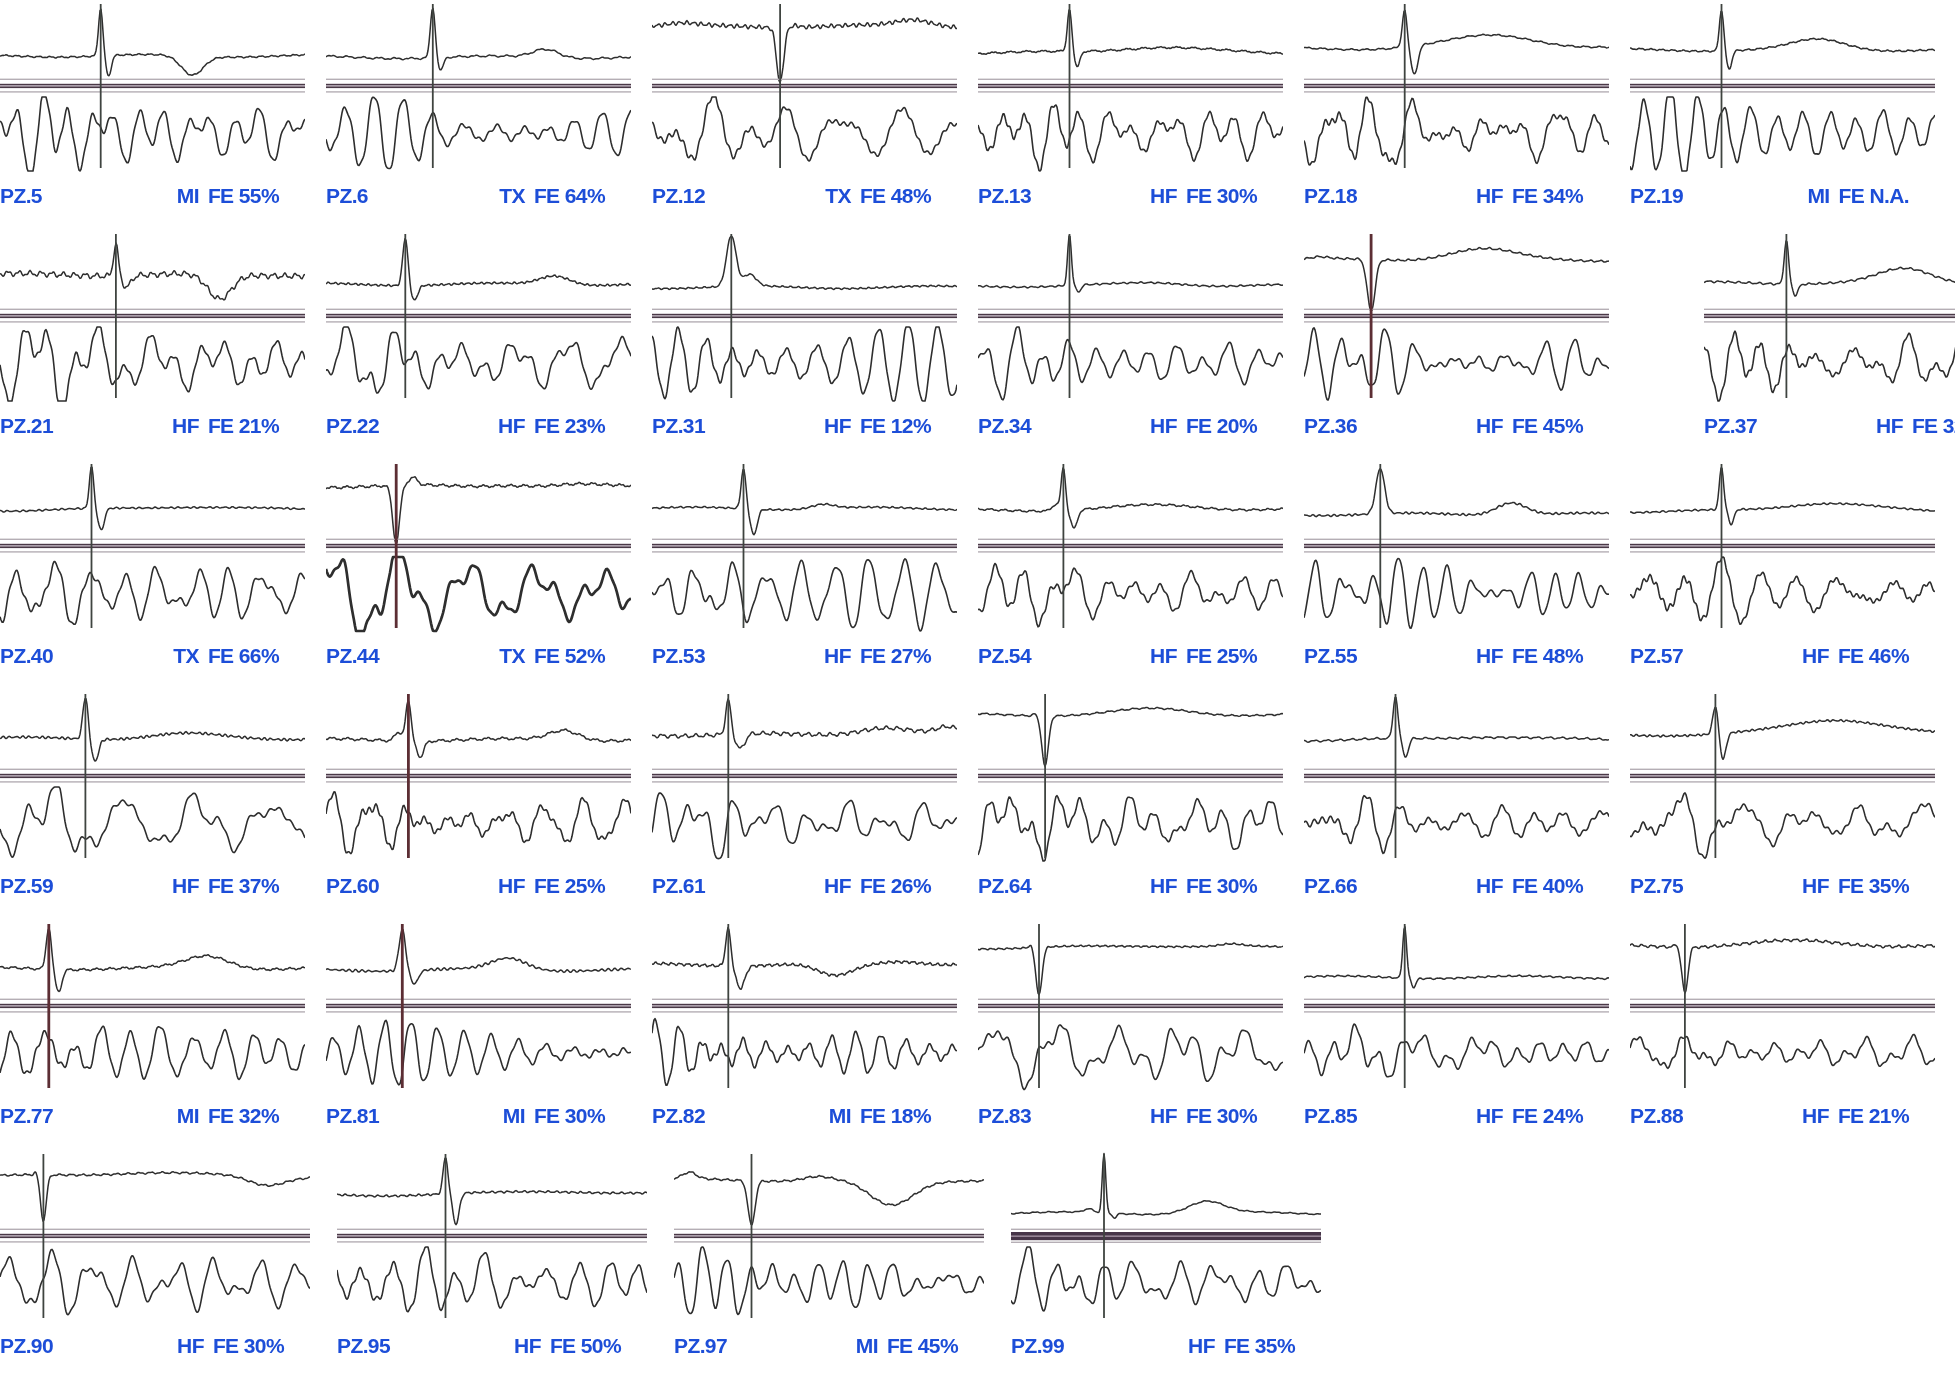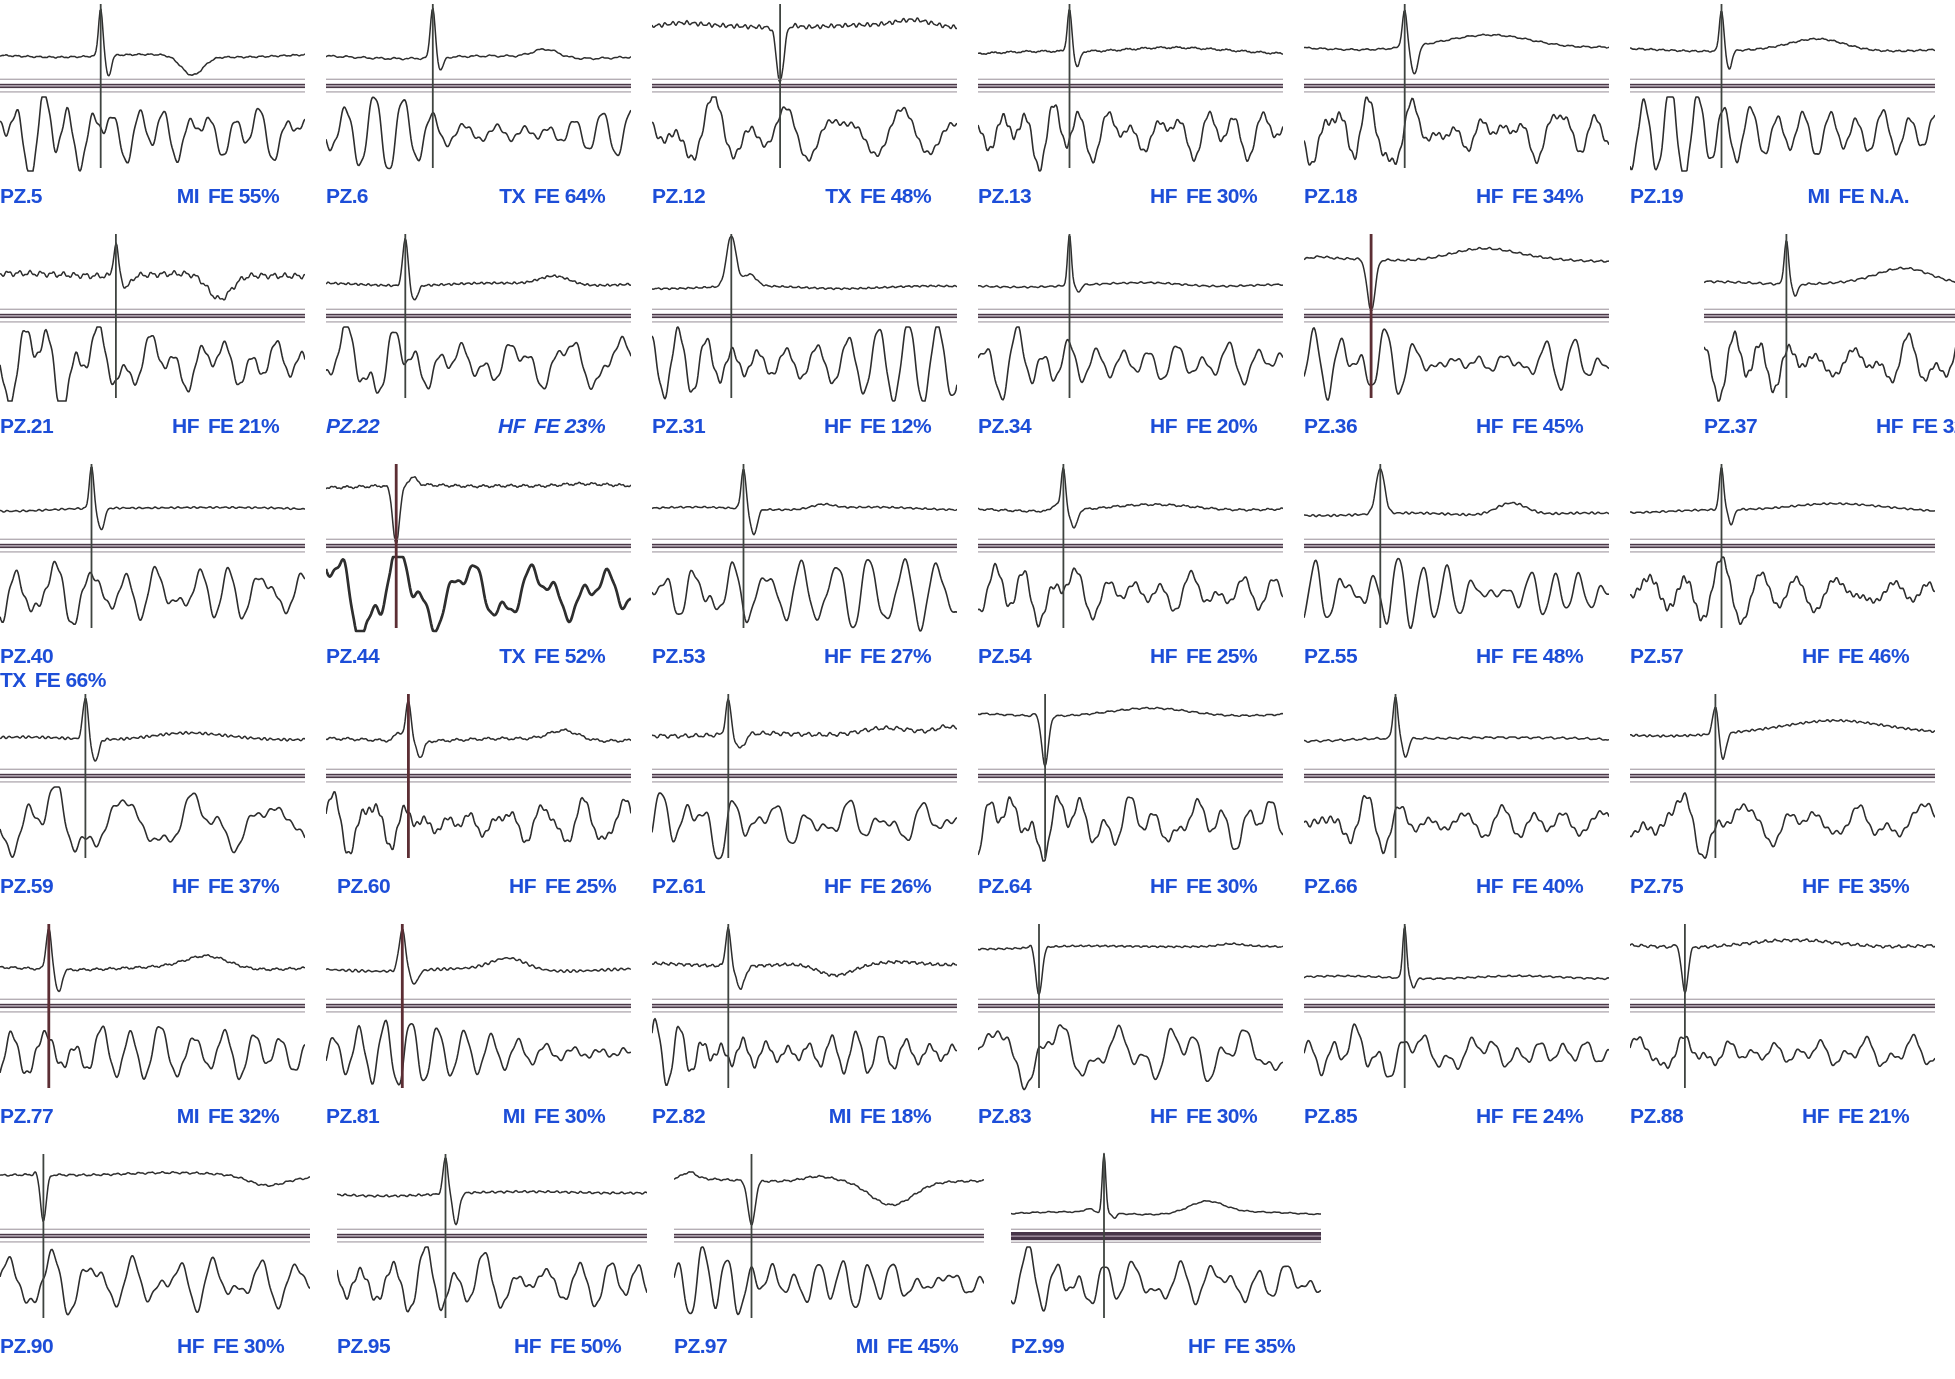--- a/index.html
+++ b/index.html
@@ -169,21 +169,21 @@
         <g>
           <rect x="0" y="78.6" width="305" height="1.4" fill="#b5aeb5"></rect>
           <rect x="0" y="83.8" width="305" height="1.6" fill="#4a3947"></rect>
           <rect x="0" y="85.4" width="305" height="1.1" fill="#a898a8"></rect>
           <rect x="0" y="86.5" width="305" height="1.6" fill="#4a3947"></rect>
           <rect x="0" y="91.2" width="305" height="1.4" fill="#b5aeb5"></rect>
         </g>
         <path d="M0.0 140.6L1.0 139.7L2.0 140.4L3.0 142.1L4.0 144.0L5.0 144.8L6.0 144.0L7.0 141.5L8.0 137.8L9.0 133.8L10.0 130.1L11.0 127.2L12.0 124.5L13.0 121.4L14.0 117.2L15.0 111.6L16.0 104.9L17.0 98.2L18.0 97.0L19.0 97.0L20.0 97.0L21.0 97.0L22.0 97.0L23.0 98.6L24.0 102.1L25.0 105.4L26.0 109.0L27.0 113.6L28.0 119.9L29.0 127.5L30.0 135.7L31.0 143.1L32.0 148.5L33.0 151.3L34.0 151.7L35.0 150.5L36.0 149.0L37.0 148.1L38.0 148.2L39.0 148.9L40.0 149.4L41.0 148.9L42.0 147.2L43.0 144.8L44.0 142.7L45.0 142.1L46.0 143.7L47.0 147.5L48.0 152.5L49.0 157.6L50.0 161.3L51.0 163.1L52.0 162.8L53.0 161.3L54.0 159.4L55.0 157.8L56.0 156.4L57.0 154.7L58.0 151.5L59.0 146.3L60.0 138.8L61.0 129.8L62.0 120.5L63.0 112.5L64.0 106.8L65.0 103.6L66.0 102.5L67.0 102.4L68.0 102.5L69.0 102.5L70.0 102.5L71.0 103.5L72.0 106.1L73.0 110.6L74.0 116.7L75.0 123.3L76.0 129.1L77.0 133.0L78.0 134.5L79.0 134.0L80.0 132.4L81.0 130.8L82.0 129.7L83.0 129.5L84.0 129.5L85.0 129.2L86.0 127.8L87.0 125.6L88.0 123.0L89.0 121.3L90.0 121.3L91.0 123.5L92.0 127.8L93.0 133.3L94.0 138.9L95.0 143.7L96.0 147.1L97.0 149.4L98.0 151.2L99.0 153.0L100.0 155.1L101.0 157.2L102.0 158.6L103.0 158.6L104.0 156.6L105.0 152.6L106.0 147.3L107.0 141.7L108.0 136.8L109.0 133.2L110.0 131.0L111.0 129.6L112.0 128.6L113.0 127.4L114.0 126.1L115.0 124.9L116.0 124.4L117.0 125.2L118.0 127.3L119.0 130.4L120.0 133.8L121.0 136.5L122.0 138.1L123.0 138.2L124.0 137.0L125.0 135.2L126.0 133.5L127.0 132.0L128.0 130.8L129.0 129.5L130.0 127.5L131.0 124.7L132.0 121.1L133.0 117.4L134.0 114.3L135.0 112.7L136.0 112.8L137.0 114.6L138.0 117.4L139.0 120.6L140.0 123.4L141.0 125.8L142.0 127.9L143.0 130.2L144.0 133.1L145.0 136.6L146.0 140.4L147.0 143.7L148.0 145.8L149.0 146.3L150.0 145.2L151.0 142.9L152.0 140.3L153.0 138.1L154.0 136.7L155.0 136.2L156.0 136.0L157.0 135.7L158.0 135.1L159.0 134.1L160.0 133.2L161.0 133.2L162.0 134.5L163.0 137.2L164.0 140.8L165.0 144.7L166.0 147.9L167.0 149.8L168.0 150.3L169.0 149.6L170.0 148.5L171.0 147.3L172.0 146.2L173.0 145.1L174.0 143.4L175.0 140.6L176.0 136.5L177.0 131.4L178.0 125.9L179.0 121.0L180.0 117.4L181.0 115.4L182.0 114.8L183.0 115.0L184.0 115.5L185.0 115.8L186.0 115.9L187.0 116.1L188.0 117.0L189.0 118.9L190.0 121.9L191.0 125.3L192.0 128.4L193.0 130.5L194.0 131.2L195.0 130.5L196.0 129.0L197.0 127.4L198.0 126.4L199.0 126.2L200.0 126.6L201.0 127.3L202.0 127.6L203.0 127.4L204.0 126.9L205.0 126.7L206.0 127.6L207.0 129.9L208.0 133.7L209.0 138.6L210.0 143.6L211.0 148.0L212.0 151.2L213.0 153.3L214.0 154.6L215.0 155.6L216.0 156.7L217.0 157.8L218.0 158.7L219.0 158.6L220.0 157.0L221.0 153.8L222.0 149.3L223.0 144.2L224.0 139.4L225.0 135.5L226.0 132.8L227.0 131.0L228.0 129.6L229.0 128.0L230.0 126.0L231.0 123.8L232.0 121.8L233.0 120.7L234.0 120.8L235.0 122.0L236.0 123.7L237.0 125.1L238.0 125.6L239.0 124.9L240.0 123.0L241.0 120.7L242.0 118.6L243.0 117.1L244.0 116.5L245.0 116.4L246.0 116.3L247.0 115.7L248.0 114.6L249.0 113.4L250.0 112.6L251.0 113.0L252.0 115.1L253.0 118.8L254.0 123.5L255.0 128.5L256.0 133.1L257.0 136.8L258.0 139.9L259.0 142.6L260.0 145.6L261.0 149.0L262.0 152.6L263.0 156.0L264.0 158.5L265.0 159.3L266.0 158.6L267.0 156.5L268.0 153.8L269.0 151.2L270.0 149.4L271.0 148.3L272.0 147.6L273.0 146.7L274.0 145.2L275.0 142.9L276.0 140.2L277.0 137.7L278.0 136.0L279.0 135.4L280.0 135.7L281.0 136.4L282.0 136.6L283.0 135.8L284.0 133.8L285.0 130.8L286.0 127.6L287.0 124.6L288.0 122.5L289.0 121.0L290.0 119.7L291.0 118.2L292.0 116.1L293.0 113.2L294.0 110.2L295.0 107.7L296.0 106.4L297.0 106.8L298.0 108.7L299.0 111.5L300.0 114.5L301.0 117.2L302.0 119.4L303.0 121.2L304.0 123.3L305.0 126.2" fill="none" stroke="#2e2e2e" stroke-width="1.6" stroke-linejoin="round"></path>
         <line x1="79.3" y1="4" x2="79.3" y2="168" stroke="#3f4440" stroke-width="1.8"></line>
       </svg>
-      <div class="lblrow" style="width: 279px; font-style: italic;">
+      <div class="lblrow" style="width: 279px;">
         <span>PZ.22</span>
         <span class="dxfe">
           <span>HF</span>
           <span>FE 23%</span>
         </span>
       </div>
     </div>
     <div class="cell" style="left: 652px; top: 230px; width: 305px; height: 230px;">
       <svg width="305" height="174" viewBox="0 0 305 174">
         <path d="M0.0 58.7L1.0 59.3L2.0 59.1L3.0 58.6L4.0 58.4L5.0 58.4L6.0 58.1L7.0 58.1L8.0 58.7L9.0 59.4L10.0 59.3L11.0 58.6L12.0 58.2L13.0 58.3L14.0 58.2L15.0 58.2L16.0 58.7L17.0 59.4L18.0 59.3L19.0 58.5L20.0 58.0L21.0 58.2L22.0 58.2L23.0 58.2L24.0 58.6L25.0 59.2L26.0 59.1L27.0 58.3L28.0 57.7L29.0 57.9L30.0 58.2L31.0 58.2L32.0 58.4L33.0 58.9L34.0 58.9L35.0 58.1L36.0 57.4L37.0 57.6L38.0 58.0L39.0 58.1L40.0 58.2L41.0 58.5L42.0 58.5L43.0 57.8L44.0 57.0L45.0 57.2L46.0 57.7L47.0 57.9L48.0 57.9L49.0 58.1L50.0 58.1L51.0 57.4L52.0 56.7L53.0 56.7L54.0 57.4L55.0 57.7L56.0 57.6L57.0 57.6L58.0 57.6L59.0 57.1L60.0 56.3L61.0 56.3L62.0 57.0L63.0 57.4L64.0 57.0L65.0 56.6L66.0 56.1L67.0 54.9L68.0 53.0L69.0 51.2L70.0 49.3L71.0 46.3L72.0 41.6L73.0 35.7L74.0 29.4L75.0 22.7L76.0 16.0L77.0 10.6L78.0 7.5L79.0 6.4L80.0 6.5L81.0 8.4L82.0 12.4L83.0 17.8L84.0 23.4L85.0 29.2L86.0 35.1L87.0 40.3L88.0 43.4L89.0 45.0L90.0 45.9L91.0 46.4L92.0 46.1L93.0 45.6L94.0 45.6L95.0 45.7L96.0 45.2L97.0 44.2L98.0 43.8L99.0 44.1L100.0 44.7L101.0 45.4L102.0 46.7L103.0 48.4L104.0 49.5L105.0 49.9L106.0 50.4L107.0 51.5L108.0 52.5L109.0 53.3L110.0 54.2L111.0 55.3L112.0 55.8L113.0 55.4L114.0 54.9L115.0 55.2L116.0 55.8L117.0 56.0L118.0 56.2L119.0 56.7L120.0 56.9L121.0 56.3L122.0 55.6L123.0 55.7L124.0 56.3L125.0 56.5L126.0 56.6L127.0 57.0L128.0 57.1L129.0 56.6L130.0 55.8L131.0 55.9L132.0 56.6L133.0 57.0L134.0 57.0L135.0 57.2L136.0 57.3L137.0 56.9L138.0 56.2L139.0 56.2L140.0 57.0L141.0 57.5L142.0 57.5L143.0 57.4L144.0 57.5L145.0 57.2L146.0 56.6L147.0 56.6L148.0 57.3L149.0 58.0L150.0 58.0L151.0 57.7L152.0 57.7L153.0 57.6L154.0 57.0L155.0 56.9L156.0 57.7L157.0 58.5L158.0 58.4L159.0 58.0L160.0 57.9L161.0 57.8L162.0 57.5L163.0 57.3L164.0 58.0L165.0 58.8L166.0 58.8L167.0 58.3L168.0 58.0L169.0 58.0L170.0 57.8L171.0 57.7L172.0 58.3L173.0 59.1L174.0 59.2L175.0 58.5L176.0 58.1L177.0 58.2L178.0 58.1L179.0 58.0L180.0 58.5L181.0 59.2L182.0 59.4L183.0 58.7L184.0 58.1L185.0 58.2L186.0 58.3L187.0 58.3L188.0 58.6L189.0 59.3L190.0 59.4L191.0 58.7L192.0 58.0L193.0 58.1L194.0 58.4L195.0 58.5L196.0 58.6L197.0 59.2L198.0 59.3L199.0 58.7L200.0 57.9L201.0 57.9L202.0 58.3L203.0 58.5L204.0 58.6L205.0 58.9L206.0 59.1L207.0 58.5L208.0 57.7L209.0 57.6L210.0 58.2L211.0 58.5L212.0 58.5L213.0 58.6L214.0 58.8L215.0 58.3L216.0 57.4L217.0 57.3L218.0 57.9L219.0 58.4L220.0 58.3L221.0 58.2L222.0 58.3L223.0 57.9L224.0 57.1L225.0 56.9L226.0 57.6L227.0 58.2L228.0 58.1L229.0 57.8L230.0 57.8L231.0 57.5L232.0 56.8L233.0 56.6L234.0 57.2L235.0 57.9L236.0 57.8L237.0 57.4L238.0 57.2L239.0 57.1L240.0 56.5L241.0 56.3L242.0 56.8L243.0 57.6L244.0 57.6L245.0 57.0L246.0 56.7L247.0 56.6L248.0 56.3L249.0 56.0L250.0 56.5L251.0 57.3L252.0 57.3L253.0 56.7L254.0 56.2L255.0 56.2L256.0 56.0L257.0 55.8L258.0 56.2L259.0 57.0L260.0 57.1L261.0 56.4L262.0 55.8L263.0 55.8L264.0 55.9L265.0 55.7L266.0 56.0L267.0 56.7L268.0 56.9L269.0 56.2L270.0 55.5L271.0 55.5L272.0 55.8L273.0 55.8L274.0 55.9L275.0 56.5L276.0 56.8L277.0 56.2L278.0 55.4L279.0 55.3L280.0 55.7L281.0 55.9L282.0 56.0L283.0 56.4L284.0 56.7L285.0 56.2L286.0 55.3L287.0 55.2L288.0 55.8L289.0 56.1L290.0 56.2L291.0 56.4L292.0 56.7L293.0 56.3L294.0 55.5L295.0 55.3L296.0 55.9L297.0 56.5L298.0 56.5L299.0 56.6L300.0 56.8L301.0 56.5L302.0 55.7L303.0 55.5L304.0 56.2L305.0 56.8" fill="none" stroke="#2e2e2e" stroke-width="1.5" stroke-linejoin="round"></path>
@@ -274,21 +274,21 @@
         <g>
           <rect x="0" y="78.6" width="305" height="1.4" fill="#b5aeb5"></rect>
           <rect x="0" y="83.8" width="305" height="1.6" fill="#4a3947"></rect>
           <rect x="0" y="85.4" width="305" height="1.1" fill="#a898a8"></rect>
           <rect x="0" y="86.5" width="305" height="1.6" fill="#4a3947"></rect>
           <rect x="0" y="91.2" width="305" height="1.4" fill="#b5aeb5"></rect>
         </g>
         <path d="M0.0 156.7L1.0 160.0L2.0 162.1L3.0 162.3L4.0 160.1L5.0 155.5L6.0 149.2L7.0 142.4L8.0 136.1L9.0 131.0L10.0 127.3L11.0 124.5L12.0 121.9L13.0 118.9L14.0 115.6L15.0 112.5L16.0 110.5L17.0 110.3L18.0 112.6L19.0 116.8L20.0 122.1L21.0 127.3L22.0 131.5L23.0 134.2L24.0 135.8L25.0 136.9L26.0 138.5L27.0 141.1L28.0 144.5L29.0 148.0L30.0 150.7L31.0 151.7L32.0 150.8L33.0 148.5L34.0 145.8L35.0 143.8L36.0 143.2L37.0 143.9L38.0 145.3L39.0 146.3L40.0 145.9L41.0 143.8L42.0 140.2L43.0 136.1L44.0 132.4L45.0 129.8L46.0 128.4L47.0 127.5L48.0 126.1L49.0 123.5L50.0 119.2L51.0 113.8L52.0 108.3L53.0 103.9L54.0 101.6L55.0 101.6L56.0 103.4L57.0 106.0L58.0 108.7L59.0 110.8L60.0 112.5L61.0 114.6L62.0 118.0L63.0 123.4L64.0 130.5L65.0 138.7L66.0 146.8L67.0 153.5L68.0 158.1L69.0 160.6L70.0 161.5L71.0 161.9L72.0 162.5L73.0 163.4L74.0 164.3L75.0 164.3L76.0 162.6L77.0 158.8L78.0 153.2L79.0 146.7L80.0 140.3L81.0 135.1L82.0 131.6L83.0 129.4L84.0 127.8L85.0 125.9L86.0 123.3L87.0 119.9L88.0 116.4L89.0 113.7L90.0 112.4L91.0 112.9L92.0 114.8L93.0 117.3L94.0 119.4L95.0 120.5L96.0 120.7L97.0 120.4L98.0 120.4L99.0 121.5L100.0 124.0L101.0 127.5L102.0 131.5L103.0 135.1L104.0 137.7L105.0 139.2L106.0 139.9L107.0 140.4L108.0 141.5L109.0 143.3L110.0 145.6L111.0 147.7L112.0 148.9L113.0 148.6L114.0 146.7L115.0 143.6L116.0 139.9L117.0 136.4L118.0 133.6L119.0 131.4L120.0 129.5L121.0 127.4L122.0 124.7L123.0 121.4L124.0 118.0L125.0 115.1L126.0 113.6L127.0 113.8L128.0 115.9L129.0 119.2L130.0 123.3L131.0 127.3L132.0 130.9L133.0 134.2L134.0 137.5L135.0 141.3L136.0 145.6L137.0 150.3L138.0 154.8L139.0 158.3L140.0 160.1L141.0 159.9L142.0 157.7L143.0 154.2L144.0 150.2L145.0 146.0L146.0 142.2L147.0 138.4L148.0 134.3L149.0 129.6L150.0 124.3L151.0 118.6L152.0 113.3L153.0 109.2L154.0 106.9L155.0 106.6L156.0 108.0L157.0 110.3L158.0 113.0L159.0 115.5L160.0 117.7L161.0 119.9L162.0 122.6L163.0 126.1L164.0 130.3L165.0 134.8L166.0 139.0L167.0 142.0L168.0 143.5L169.0 143.5L170.0 142.5L171.0 141.2L172.0 140.3L173.0 140.1L174.0 140.5L175.0 141.1L176.0 141.3L177.0 140.8L178.0 139.7L179.0 138.5L180.0 137.7L181.0 137.9L182.0 139.2L183.0 141.3L184.0 143.7L185.0 145.4L186.0 145.9L187.0 145.1L188.0 143.2L189.0 140.8L190.0 138.5L191.0 136.5L192.0 134.7L193.0 132.7L194.0 130.1L195.0 126.5L196.0 122.1L197.0 117.3L198.0 113.1L199.0 110.2L200.0 109.0L201.0 109.6L202.0 111.6L203.0 114.4L204.0 117.4L205.0 120.3L206.0 123.3L207.0 126.8L208.0 131.2L209.0 136.6L210.0 142.6L211.0 148.5L212.0 153.4L213.0 156.5L214.0 157.7L215.0 156.9L216.0 154.7L217.0 151.8L218.0 148.7L219.0 145.6L220.0 142.1L221.0 138.0L222.0 132.9L223.0 127.0L224.0 120.7L225.0 114.9L226.0 110.5L227.0 108.0L228.0 107.6L229.0 108.9L230.0 111.5L231.0 114.5L232.0 117.7L233.0 120.9L234.0 124.6L235.0 129.0L236.0 134.4L237.0 140.5L238.0 146.8L239.0 152.3L240.0 156.3L241.0 158.4L242.0 158.7L243.0 157.4L244.0 155.5L245.0 153.4L246.0 151.3L247.0 149.2L248.0 146.6L249.0 143.1L250.0 138.7L251.0 133.5L252.0 128.2L253.0 123.6L254.0 120.4L255.0 118.8L256.0 118.5L257.0 118.9L258.0 119.4L259.0 119.4L260.0 119.1L261.0 118.6L262.0 118.5L263.0 119.3L264.0 121.1L265.0 123.5L266.0 125.9L267.0 127.7L268.0 128.5L269.0 128.2L270.0 127.4L271.0 126.8L272.0 126.9L273.0 128.1L274.0 130.2L275.0 132.8L276.0 135.3L277.0 137.1L278.0 138.3L279.0 139.1L280.0 140.2L281.0 141.8L282.0 144.4L283.0 147.5L284.0 150.5L285.0 152.8L286.0 153.6L287.0 152.8L288.0 150.8L289.0 148.1L290.0 145.4L291.0 142.9L292.0 140.8L293.0 138.6L294.0 135.9L295.0 132.3L296.0 127.8L297.0 123.0L298.0 118.5L299.0 115.2L300.0 113.5L301.0 113.3L302.0 114.4L303.0 116.0L304.0 117.7L305.0 119.1" fill="none" stroke="#2e2e2e" stroke-width="1.6" stroke-linejoin="round"></path>
         <line x1="91.5" y1="4" x2="91.5" y2="168" stroke="#3f4440" stroke-width="1.8"></line>
       </svg>
-      <div class="lblrow" style="width: 279px; flex-direction: column;">
+      <div class="lblrow" style="width: 279px;">
         <span>PZ.40</span>
         <span class="dxfe">
           <span>TX</span>
           <span>FE 66%</span>
         </span>
       </div>
     </div>
     <div class="cell" style="left: 326px; top: 460px; width: 305px; height: 230px;">
       <svg width="305" height="174" viewBox="0 0 305 174">
         <path d="M0.0 28.8L1.0 28.0L2.0 28.0L3.0 28.3L4.0 27.6L5.0 26.4L6.0 26.4L7.0 26.9L8.0 26.8L9.0 26.4L10.0 27.0L11.0 28.2L12.0 28.3L13.0 27.9L14.0 28.2L15.0 28.8L16.0 28.2L17.0 27.0L18.0 26.8L19.0 27.0L20.0 26.5L21.0 25.7L22.0 26.1L23.0 27.1L24.0 27.3L25.0 27.0L26.0 27.7L27.0 28.5L28.0 28.2L29.0 27.3L30.0 27.2L31.0 27.4L32.0 26.6L33.0 25.5L34.0 25.5L35.0 26.2L36.0 26.1L37.0 25.8L38.0 26.5L39.0 27.6L40.0 27.6L41.0 27.0L42.0 27.2L43.0 27.6L44.0 26.9L45.0 25.6L46.0 25.4L47.0 25.8L48.0 25.3L49.0 24.7L50.0 25.2L51.0 26.2L52.0 26.4L53.0 26.1L54.0 26.6L55.0 27.3L56.0 26.9L57.0 25.9L58.0 25.7L59.0 26.1L60.0 25.9L61.0 25.8L62.0 27.8L63.0 31.8L64.0 36.9L65.0 43.8L66.0 53.6L67.0 64.6L68.0 74.1L69.0 80.4L70.0 83.5L71.0 82.1L72.0 75.4L73.0 65.2L74.0 55.0L75.0 45.9L76.0 37.7L77.0 31.3L78.0 27.9L79.0 26.3L80.0 24.7L81.0 22.9L82.0 22.1L83.0 21.6L84.0 20.0L85.0 18.1L86.0 17.4L87.0 17.4L88.0 17.1L89.0 16.8L90.0 18.0L91.0 20.0L92.0 21.2L93.0 21.9L94.0 23.4L95.0 25.0L96.0 25.3L97.0 24.9L98.0 25.0L99.0 25.4L100.0 24.8L101.0 23.7L102.0 23.7L103.0 24.4L104.0 24.3L105.0 24.0L106.0 24.7L107.0 25.9L108.0 26.1L109.0 25.6L110.0 25.9L111.0 26.4L112.0 25.9L113.0 24.7L114.0 24.6L115.0 24.9L116.0 24.5L117.0 23.9L118.0 24.4L119.0 25.5L120.0 25.7L121.0 25.5L122.0 26.2L123.0 27.1L124.0 26.8L125.0 25.9L126.0 25.8L127.0 26.0L128.0 25.4L129.0 24.4L130.0 24.6L131.0 25.4L132.0 25.4L133.0 25.2L134.0 26.0L135.0 27.1L136.0 27.2L137.0 26.6L138.0 26.8L139.0 27.2L140.0 26.5L141.0 25.4L142.0 25.2L143.0 25.7L144.0 25.4L145.0 24.9L146.0 25.5L147.0 26.6L148.0 26.8L149.0 26.6L150.0 27.0L151.0 27.7L152.0 27.3L153.0 26.3L154.0 26.0L155.0 26.3L156.0 25.6L157.0 24.7L158.0 25.0L159.0 25.9L160.0 26.0L161.0 25.8L162.0 26.4L163.0 27.4L164.0 27.3L165.0 26.6L166.0 26.5L167.0 26.8L168.0 26.1L169.0 24.9L170.0 24.8L171.0 25.4L172.0 25.2L173.0 24.7L174.0 25.4L175.0 26.5L176.0 26.7L177.0 26.3L178.0 26.6L179.0 27.2L180.0 26.6L181.0 25.5L182.0 25.2L183.0 25.5L184.0 25.0L185.0 24.3L186.0 24.7L187.0 25.7L188.0 25.9L189.0 25.7L190.0 26.3L191.0 27.3L192.0 27.1L193.0 26.2L194.0 26.1L195.0 26.3L196.0 25.7L197.0 24.6L198.0 24.7L199.0 25.4L200.0 25.4L201.0 25.1L202.0 25.8L203.0 27.0L204.0 27.1L205.0 26.6L206.0 26.8L207.0 27.2L208.0 26.6L209.0 25.4L210.0 25.2L211.0 25.6L212.0 25.2L213.0 24.6L214.0 25.1L215.0 26.2L216.0 26.4L217.0 26.1L218.0 26.6L219.0 27.3L220.0 26.9L221.0 25.9L222.0 25.6L223.0 25.8L224.0 25.1L225.0 24.1L226.0 24.2L227.0 25.0L228.0 25.0L229.0 24.7L230.0 25.3L231.0 26.3L232.0 26.3L233.0 25.5L234.0 25.5L235.0 25.7L236.0 25.0L237.0 23.7L238.0 23.5L239.0 23.9L240.0 23.6L241.0 23.1L242.0 23.6L243.0 24.7L244.0 24.9L245.0 24.5L246.0 24.8L247.0 25.4L248.0 24.9L249.0 23.8L250.0 23.5L251.0 23.7L252.0 23.2L253.0 22.3L254.0 22.6L255.0 23.6L256.0 23.8L257.0 23.5L258.0 24.2L259.0 25.2L260.0 25.1L261.0 24.3L262.0 24.3L263.0 24.6L264.0 23.9L265.0 22.8L266.0 22.8L267.0 23.5L268.0 23.4L269.0 23.1L270.0 23.8L271.0 25.1L272.0 25.3L273.0 24.8L274.0 25.2L275.0 25.7L276.0 25.2L277.0 24.1L278.0 23.9L279.0 24.2L280.0 23.9L281.0 23.2L282.0 23.7L283.0 24.8L284.0 25.1L285.0 24.9L286.0 25.5L287.0 26.4L288.0 26.2L289.0 25.3L290.0 25.2L291.0 25.4L292.0 24.8L293.0 23.8L294.0 24.0L295.0 24.8L296.0 24.9L297.0 24.6L298.0 25.4L299.0 26.5L300.0 26.6L301.0 26.1L302.0 26.2L303.0 26.7L304.0 26.1L305.0 24.9" fill="none" stroke="#2e2e2e" stroke-width="1.5" stroke-linejoin="round"></path>
@@ -421,21 +421,21 @@
         <g>
           <rect x="0" y="78.6" width="305" height="1.4" fill="#b5aeb5"></rect>
           <rect x="0" y="83.8" width="305" height="1.6" fill="#4a3947"></rect>
           <rect x="0" y="85.4" width="305" height="1.1" fill="#a898a8"></rect>
           <rect x="0" y="86.5" width="305" height="1.6" fill="#4a3947"></rect>
           <rect x="0" y="91.2" width="305" height="1.4" fill="#b5aeb5"></rect>
         </g>
         <path d="M0.0 123.9L1.0 117.8L2.0 112.8L3.0 110.1L4.0 109.3L5.0 108.8L6.0 107.0L7.0 104.1L8.0 101.8L9.0 102.0L10.0 105.7L11.0 111.8L12.0 118.3L13.0 123.3L14.0 127.0L15.0 130.8L16.0 136.5L17.0 144.4L18.0 152.8L19.0 159.4L20.0 162.6L21.0 162.7L22.0 161.8L23.0 161.7L24.0 162.8L25.0 163.6L26.0 161.9L27.0 156.9L28.0 149.8L29.0 142.9L30.0 138.4L31.0 136.5L32.0 135.4L33.0 132.9L34.0 128.5L35.0 123.3L36.0 119.7L37.0 119.2L38.0 121.3L39.0 123.8L40.0 124.3L41.0 122.3L42.0 119.2L43.0 117.3L44.0 117.9L45.0 120.3L46.0 122.1L47.0 121.6L48.0 118.6L49.0 115.2L50.0 113.8L51.0 115.6L52.0 119.7L53.0 123.6L54.0 125.6L55.0 126.1L56.0 126.9L57.0 130.1L58.0 136.3L59.0 143.8L60.0 150.0L61.0 153.2L62.0 153.7L63.0 153.5L64.0 154.6L65.0 157.2L66.0 159.5L67.0 159.2L68.0 155.3L69.0 148.9L70.0 142.4L71.0 137.9L72.0 135.5L73.0 133.7L74.0 130.6L75.0 125.5L76.0 119.9L77.0 116.0L78.0 115.4L79.0 117.7L80.0 120.9L81.0 122.8L82.0 123.0L83.0 122.5L84.0 123.3L85.0 126.5L86.0 131.1L87.0 135.1L88.0 136.5L89.0 135.3L90.0 133.0L91.0 131.6L92.0 132.1L93.0 133.6L94.0 134.3L95.0 133.0L96.0 130.0L97.0 127.0L98.0 126.0L99.0 127.4L100.0 130.3L101.0 132.7L102.0 133.6L103.0 133.1L104.0 133.0L105.0 134.4L106.0 137.7L107.0 141.3L108.0 143.5L109.0 143.4L110.0 141.6L111.0 139.7L112.0 138.9L113.0 139.2L114.0 139.6L115.0 138.6L116.0 135.8L117.0 132.2L118.0 129.2L119.0 128.1L120.0 128.6L121.0 129.5L122.0 129.7L123.0 128.8L124.0 127.5L125.0 127.3L126.0 129.0L127.0 132.0L128.0 134.9L129.0 136.3L130.0 136.0L131.0 134.9L132.0 134.3L133.0 134.9L134.0 136.1L135.0 136.6L136.0 135.1L137.0 132.0L138.0 128.5L139.0 126.2L140.0 125.6L141.0 126.0L142.0 126.3L143.0 125.5L144.0 123.9L145.0 122.8L146.0 123.6L147.0 126.5L148.0 130.4L149.0 133.7L150.0 135.6L151.0 136.4L152.0 137.3L153.0 139.4L154.0 142.5L155.0 145.6L156.0 147.1L157.0 146.3L158.0 144.1L159.0 141.9L160.0 140.7L161.0 140.6L162.0 140.4L163.0 139.0L164.0 136.0L165.0 132.3L166.0 129.6L167.0 128.8L168.0 129.5L169.0 130.5L170.0 130.4L171.0 129.0L172.0 127.3L173.0 126.5L174.0 127.4L175.0 129.3L176.0 130.8L177.0 130.5L178.0 128.6L179.0 126.2L180.0 124.8L181.0 124.9L182.0 125.8L183.0 126.3L184.0 125.4L185.0 123.5L186.0 122.0L187.0 122.1L188.0 124.4L189.0 127.9L190.0 131.1L191.0 133.1L192.0 134.3L193.0 135.9L194.0 139.0L195.0 143.5L196.0 148.1L197.0 151.3L198.0 152.3L199.0 151.6L200.0 150.6L201.0 150.3L202.0 150.6L203.0 150.3L204.0 148.2L205.0 144.0L206.0 138.7L207.0 133.8L208.0 130.4L209.0 128.5L210.0 126.8L211.0 124.3L212.0 120.7L213.0 117.2L214.0 115.1L215.0 115.3L216.0 117.1L217.0 119.2L218.0 120.2L219.0 120.1L220.0 119.7L221.0 120.6L222.0 123.1L223.0 126.4L224.0 129.2L225.0 130.2L226.0 129.8L227.0 129.3L228.0 129.9L229.0 132.2L230.0 135.2L231.0 137.7L232.0 138.7L233.0 138.6L234.0 138.9L235.0 140.7L236.0 144.0L237.0 147.8L238.0 150.5L239.0 151.4L240.0 150.8L241.0 150.1L242.0 150.2L243.0 151.1L244.0 151.6L245.0 150.1L246.0 146.3L247.0 141.1L248.0 135.9L249.0 132.0L250.0 129.2L251.0 126.4L252.0 122.5L253.0 117.4L254.0 112.3L255.0 108.8L256.0 107.7L257.0 108.6L258.0 110.3L259.0 111.4L260.0 111.8L261.0 112.6L262.0 115.0L263.0 119.4L264.0 125.1L265.0 130.3L266.0 133.9L267.0 135.9L268.0 137.4L269.0 139.6L270.0 143.0L271.0 146.6L272.0 149.0L273.0 149.3L274.0 148.1L275.0 146.6L276.0 146.2L277.0 147.1L278.0 148.5L279.0 148.9L280.0 147.7L281.0 145.3L282.0 143.1L283.0 142.3L284.0 142.8L285.0 143.4L286.0 142.6L287.0 139.9L288.0 135.9L289.0 132.2L290.0 129.7L291.0 128.2L292.0 126.7L293.0 123.8L294.0 119.4L295.0 114.6L296.0 110.9L297.0 109.5L298.0 109.8L299.0 110.8L300.0 111.2L301.0 110.9L302.0 111.1L303.0 113.2L304.0 117.5L305.0 123.4" fill="none" stroke="#2e2e2e" stroke-width="1.6" stroke-linejoin="round"></path>
         <line x1="82.4" y1="4" x2="82.4" y2="168" stroke="#5c2e34" stroke-width="2.8"></line>
       </svg>
-      <div class="lblrow" style="width: 279px; margin-left: 11px;">
+      <div class="lblrow" style="width: 279px;">
         <span>PZ.60</span>
         <span class="dxfe">
           <span>HF</span>
           <span>FE 25%</span>
         </span>
       </div>
     </div>
     <div class="cell" style="left: 652px; top: 690px; width: 305px; height: 230px;">
       <svg width="305" height="174" viewBox="0 0 305 174">
         <path d="M0.0 45.0L1.0 45.5L2.0 45.5L3.0 45.9L4.0 47.0L5.0 47.8L6.0 47.3L7.0 45.8L8.0 44.5L9.0 44.4L10.0 44.9L11.0 45.2L12.0 45.0L13.0 45.2L14.0 46.4L15.0 47.8L16.0 48.1L17.0 47.1L18.0 45.7L19.0 45.1L20.0 45.3L21.0 45.3L22.0 44.8L23.0 44.5L24.0 45.3L25.0 47.0L26.0 48.0L27.0 47.8L28.0 46.7L29.0 46.0L30.0 45.9L31.0 45.8L32.0 45.0L33.0 44.1L34.0 44.2L35.0 45.6L36.0 47.1L37.0 47.6L38.0 47.0L39.0 46.5L40.0 46.5L41.0 46.4L42.0 45.6L43.0 44.2L44.0 43.5L45.0 44.3L46.0 45.8L47.0 46.6L48.0 46.5L49.0 46.3L50.0 46.6L51.0 46.9L52.0 46.3L53.0 44.8L54.0 43.5L55.0 43.4L56.0 44.4L57.0 45.4L58.0 45.5L59.0 45.5L60.0 46.0L61.0 46.8L62.0 46.9L63.0 45.6L64.0 43.9L65.0 43.1L66.0 43.5L67.0 44.2L68.0 44.1L69.0 43.6L70.0 42.9L71.0 41.6L72.0 37.8L73.0 30.5L74.0 21.0L75.0 12.8L76.0 9.1L77.0 10.8L78.0 16.7L79.0 24.7L80.0 33.4L81.0 41.5L82.0 47.9L83.0 51.7L84.0 53.5L85.0 54.6L86.0 56.1L87.0 57.5L88.0 57.9L89.0 57.1L90.0 55.9L91.0 55.4L92.0 55.1L93.0 54.1L94.0 51.7L95.0 49.0L96.0 47.1L97.0 46.0L98.0 44.9L99.0 43.2L100.0 41.9L101.0 41.9L102.0 43.2L103.0 44.5L104.0 44.8L105.0 44.4L106.0 44.2L107.0 44.4L108.0 44.3L109.0 43.3L110.0 41.8L111.0 41.2L112.0 42.0L113.0 43.3L114.0 44.0L115.0 43.9L116.0 44.0L117.0 44.6L118.0 45.1L119.0 44.4L120.0 42.8L121.0 41.6L122.0 41.6L123.0 42.6L124.0 43.3L125.0 43.3L126.0 43.5L127.0 44.3L128.0 45.4L129.0 45.5L130.0 44.2L131.0 42.7L132.0 42.1L133.0 42.5L134.0 43.0L135.0 42.9L136.0 42.8L137.0 43.7L138.0 45.1L139.0 46.0L140.0 45.5L141.0 44.1L142.0 43.2L143.0 43.2L144.0 43.3L145.0 43.0L146.0 42.5L147.0 42.9L148.0 44.4L149.0 45.9L150.0 46.2L151.0 45.3L152.0 44.4L153.0 44.3L154.0 44.3L155.0 43.7L156.0 42.8L157.0 42.5L158.0 43.6L159.0 45.2L160.0 46.2L161.0 45.9L162.0 45.3L163.0 45.2L164.0 45.4L165.0 44.9L166.0 43.6L167.0 42.6L168.0 42.9L169.0 44.3L170.0 45.5L171.0 45.7L172.0 45.5L173.0 45.6L174.0 46.1L175.0 46.0L176.0 44.7L177.0 43.1L178.0 42.5L179.0 43.3L180.0 44.4L181.0 44.8L182.0 44.7L183.0 45.0L184.0 45.8L185.0 46.2L186.0 45.4L187.0 43.7L188.0 42.4L189.0 42.4L190.0 43.0L191.0 43.3L192.0 43.1L193.0 43.3L194.0 44.3L195.0 45.3L196.0 45.2L197.0 43.8L198.0 42.2L199.0 41.5L200.0 41.7L201.0 41.7L202.0 41.1L203.0 40.9L204.0 41.7L205.0 43.1L206.0 43.7L207.0 43.0L208.0 41.6L209.0 40.7L210.0 40.5L211.0 40.2L212.0 39.3L213.0 38.5L214.0 38.8L215.0 40.2L216.0 41.4L217.0 41.5L218.0 40.5L219.0 39.8L220.0 39.6L221.0 39.3L222.0 38.4L223.0 37.1L224.0 36.6L225.0 37.6L226.0 39.1L227.0 39.8L228.0 39.4L229.0 39.0L230.0 39.1L231.0 39.3L232.0 38.5L233.0 37.0L234.0 35.9L235.0 36.2L236.0 37.5L237.0 38.5L238.0 38.7L239.0 38.6L240.0 39.1L241.0 39.8L242.0 39.7L243.0 38.4L244.0 36.9L245.0 36.5L246.0 37.3L247.0 38.3L248.0 38.6L249.0 38.7L250.0 39.4L251.0 40.6L252.0 41.3L253.0 40.6L254.0 39.1L255.0 38.1L256.0 38.3L257.0 39.0L258.0 39.2L259.0 39.1L260.0 39.6L261.0 41.1L262.0 42.4L263.0 42.5L264.0 41.4L265.0 40.2L266.0 40.0L267.0 40.2L268.0 40.1L269.0 39.5L270.0 39.5L271.0 40.6L272.0 42.3L273.0 43.0L274.0 42.4L275.0 41.3L276.0 40.7L277.0 40.6L278.0 40.1L279.0 38.9L280.0 38.0L281.0 38.3L282.0 39.6L283.0 40.6L284.0 40.5L285.0 39.5L286.0 38.9L287.0 38.7L288.0 38.3L289.0 36.9L290.0 35.3L291.0 34.8L292.0 35.7L293.0 37.0L294.0 37.5L295.0 37.3L296.0 37.3L297.0 37.8L298.0 38.1L299.0 37.5L300.0 36.1L301.0 35.3L302.0 36.0L303.0 37.4L304.0 38.5L305.0 39.0" fill="none" stroke="#2e2e2e" stroke-width="1.5" stroke-linejoin="round"></path>

